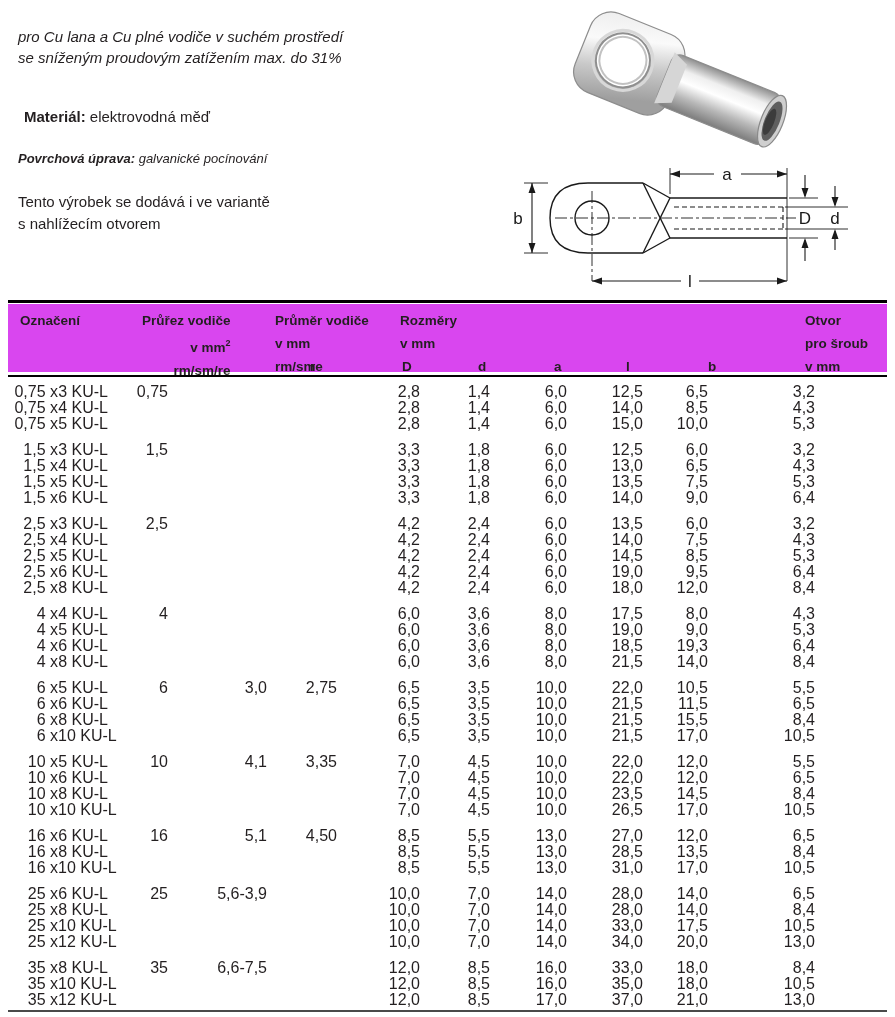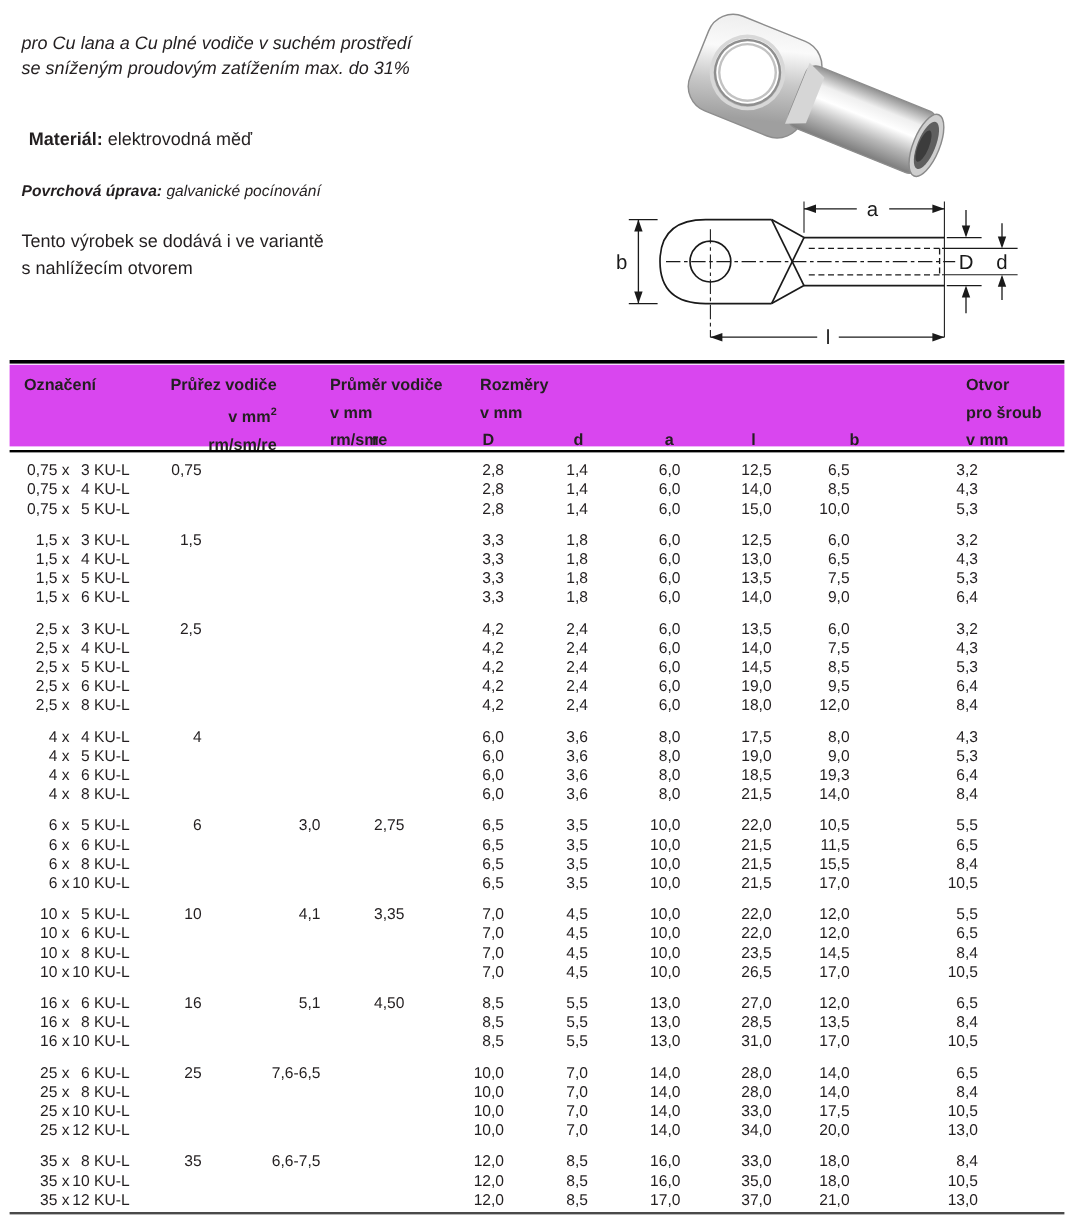--- a/index.html
+++ b/index.html
@@ -36,21 +36,21 @@
   .h-rozm        { left:392px; top:5px; }
   .h-letter-D    { left:394px; top:51px; }
   .h-letter-d    { left:470px; top:51px; }
   .h-letter-a    { left:546px; top:51px; }
   .h-letter-l    { left:618px; top:51px; }
   .h-letter-b    { left:700px; top:51px; }
   .h-otvor       { left:797px; top:5px; }
   sup { font-size:9px; }
 
   
-  .tbody { position:absolute; left:0; top:384px; width:895px; font-size:13px; }
+  .tbody { position:absolute; left:0; top:384px; width:895px; font-size:16px; }
   .row-group { margin-bottom:10px; }
   .trow  { display:flex; height:16px; line-height:16px; }
   .tcell { display:block; text-align:right; white-space:pre; }
   .c0{width:58px}.c1{width:50px}.c2{width:60px}.c3{width:99px}.c4{width:70px}
   .c5{width:83px}.c6{width:70px}.c7{width:77px}.c8{width:76px}.c9{width:65px}.c10{width:107px}
 </style>
 </head>
 <body>
 
 <div class="intro-usage">
@@ -566,21 +566,21 @@
         <span class="tcell c8">31,0</span>
         <span class="tcell c9">17,0</span>
         <span class="tcell c10">10,5</span>
       </div>
     </div>
     <div class="row-group">
       <div class="trow">
         <span class="tcell c0">25 x</span>
         <span class="tcell c1">6 KU-L</span>
         <span class="tcell c2">25</span>
-        <span class="tcell c3">7,6-6,5</span>
+        <span class="tcell c3">5,6-3,9</span>
         <span class="tcell c4"></span>
         <span class="tcell c5">10,0</span>
         <span class="tcell c6">7,0</span>
         <span class="tcell c7">14,0</span>
         <span class="tcell c8">28,0</span>
         <span class="tcell c9">14,0</span>
         <span class="tcell c10">6,5</span>
       </div>
       <div class="trow">
         <span class="tcell c0">25 x</span>

